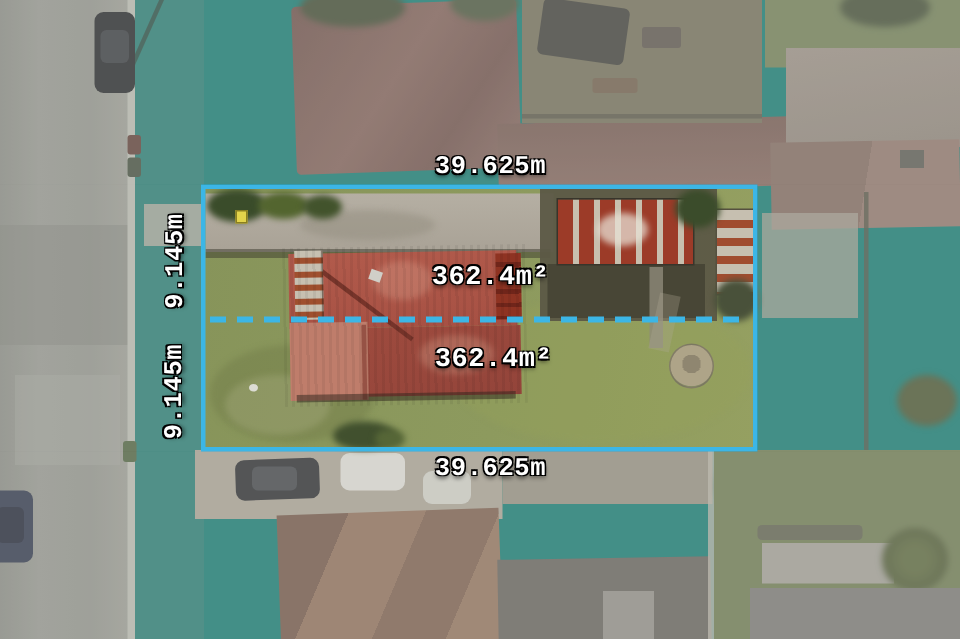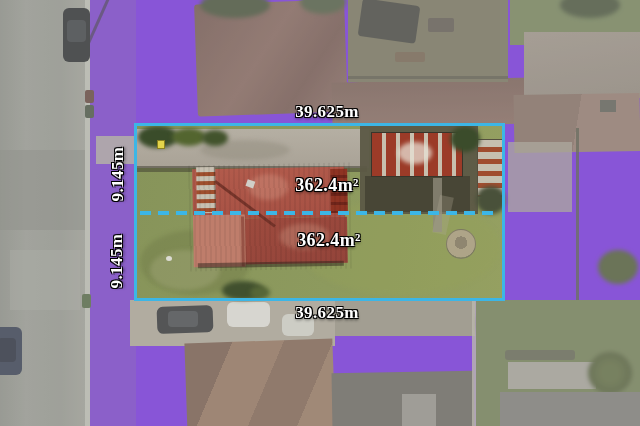--- a/index.html
+++ b/index.html
@@ -1,19 +1,19 @@
 <!DOCTYPE html>
 <html style="--accent: #3cb6e6; --label: #ffffff;"><head>
 <meta charset="utf-8">
 <style>
   html,body{margin:0;padding:0;background:#1e1e1e;}
   .stage{
     position:relative;width:640px;height:426px;overflow:hidden;
-    background:#6d28d9;
-    font-family:Liberation Serif, serif;
+    background:#0f766e;
+    font-family:Liberation Mono, monospace;
   }
   .abs{position:absolute;}
   .blob{position:absolute;border-radius:50%;filter:blur(2px);}
   .veh{position:absolute;border-radius:6px;}
   
   .dim-label{
     position:absolute;z-index:10;
     font-weight:700;font-size:17px;letter-spacing:.4px;white-space:nowrap;
     color:var(--label,#ffffff);
     text-shadow:-1px -1px 0 #000,1px -1px 0 #000,-1px 1px 0 #000,1px 1px 0 #000,0 2px 3px rgba(0,0,0,.65);

